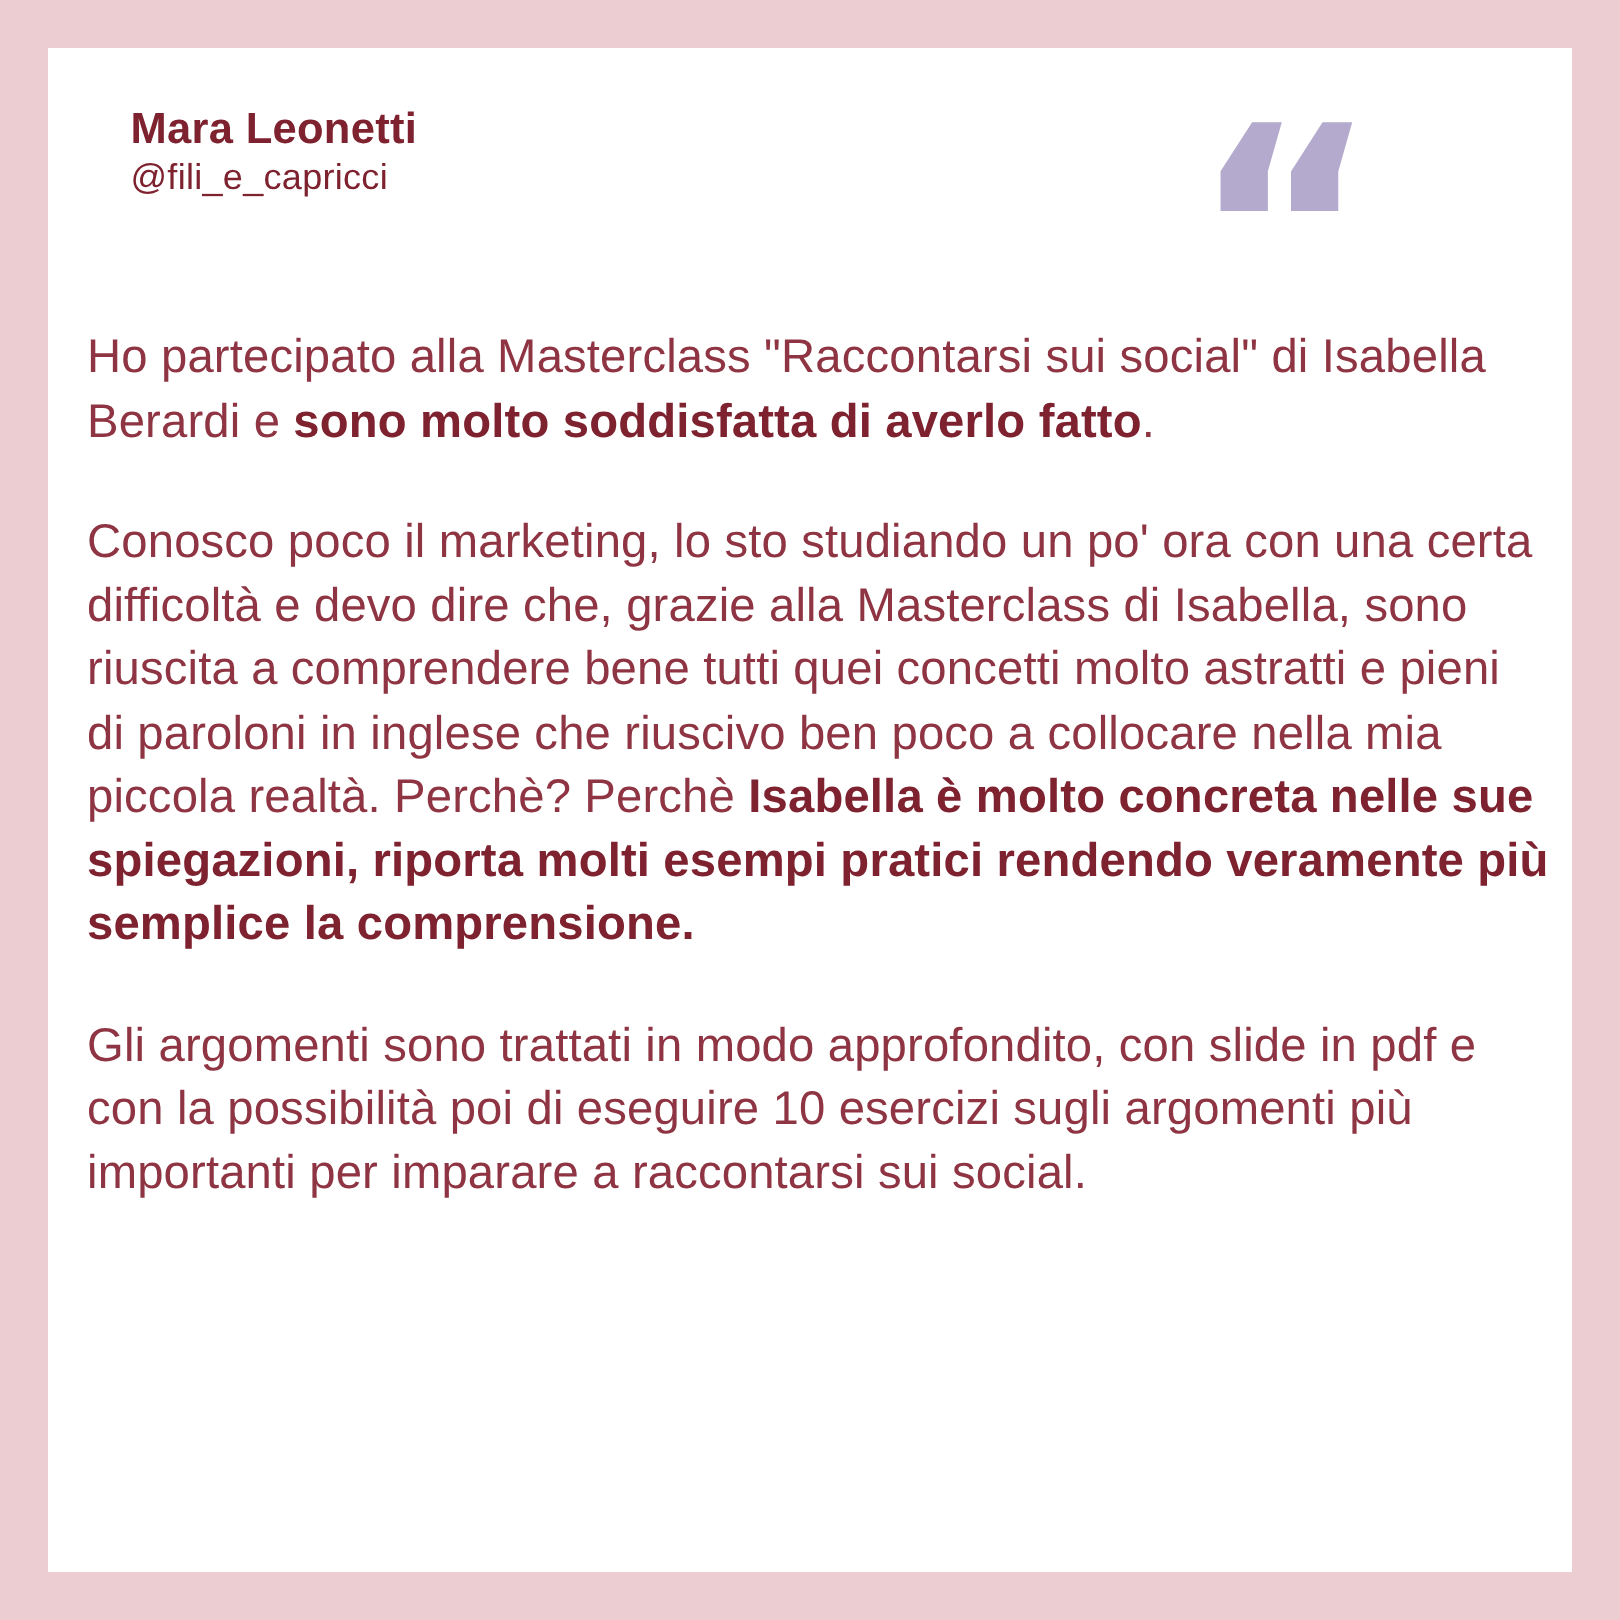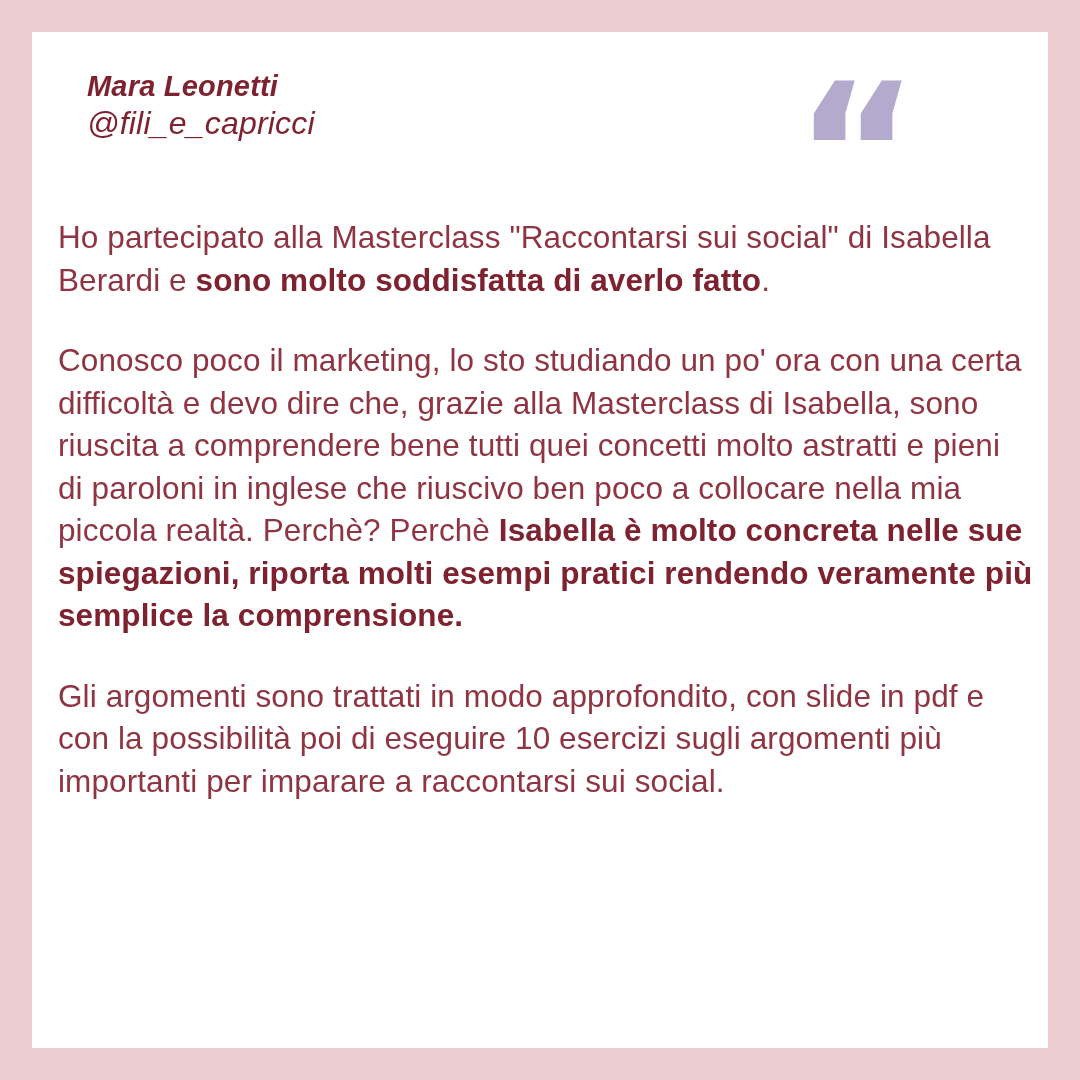--- a/index.html
+++ b/index.html
@@ -31,31 +31,30 @@
     line-height: 190px;
     font-weight: 700;
     color: #b4aacd;
     letter-spacing: -6px;
     user-select: none;
   }
   .author {
     position: absolute;
     left: 55px;
     top: 38px;
-    font-style: italic;
   }
   .author-name {
     font-size: 29px;
     font-weight: 700;
     color: #7e2230;
     letter-spacing: 0.2px;
     margin: 0 0 2px 0;
   }
   .author-handle {
-    font-size: 32px;
+    font-size: 24px;
     font-weight: 400;
     color: #7e2230;
     margin: 0;
     letter-spacing: 0.2px;
   }
   .body-text {
     position: absolute;
     left: 26px;
     top: 184px;
     width: 975px;

